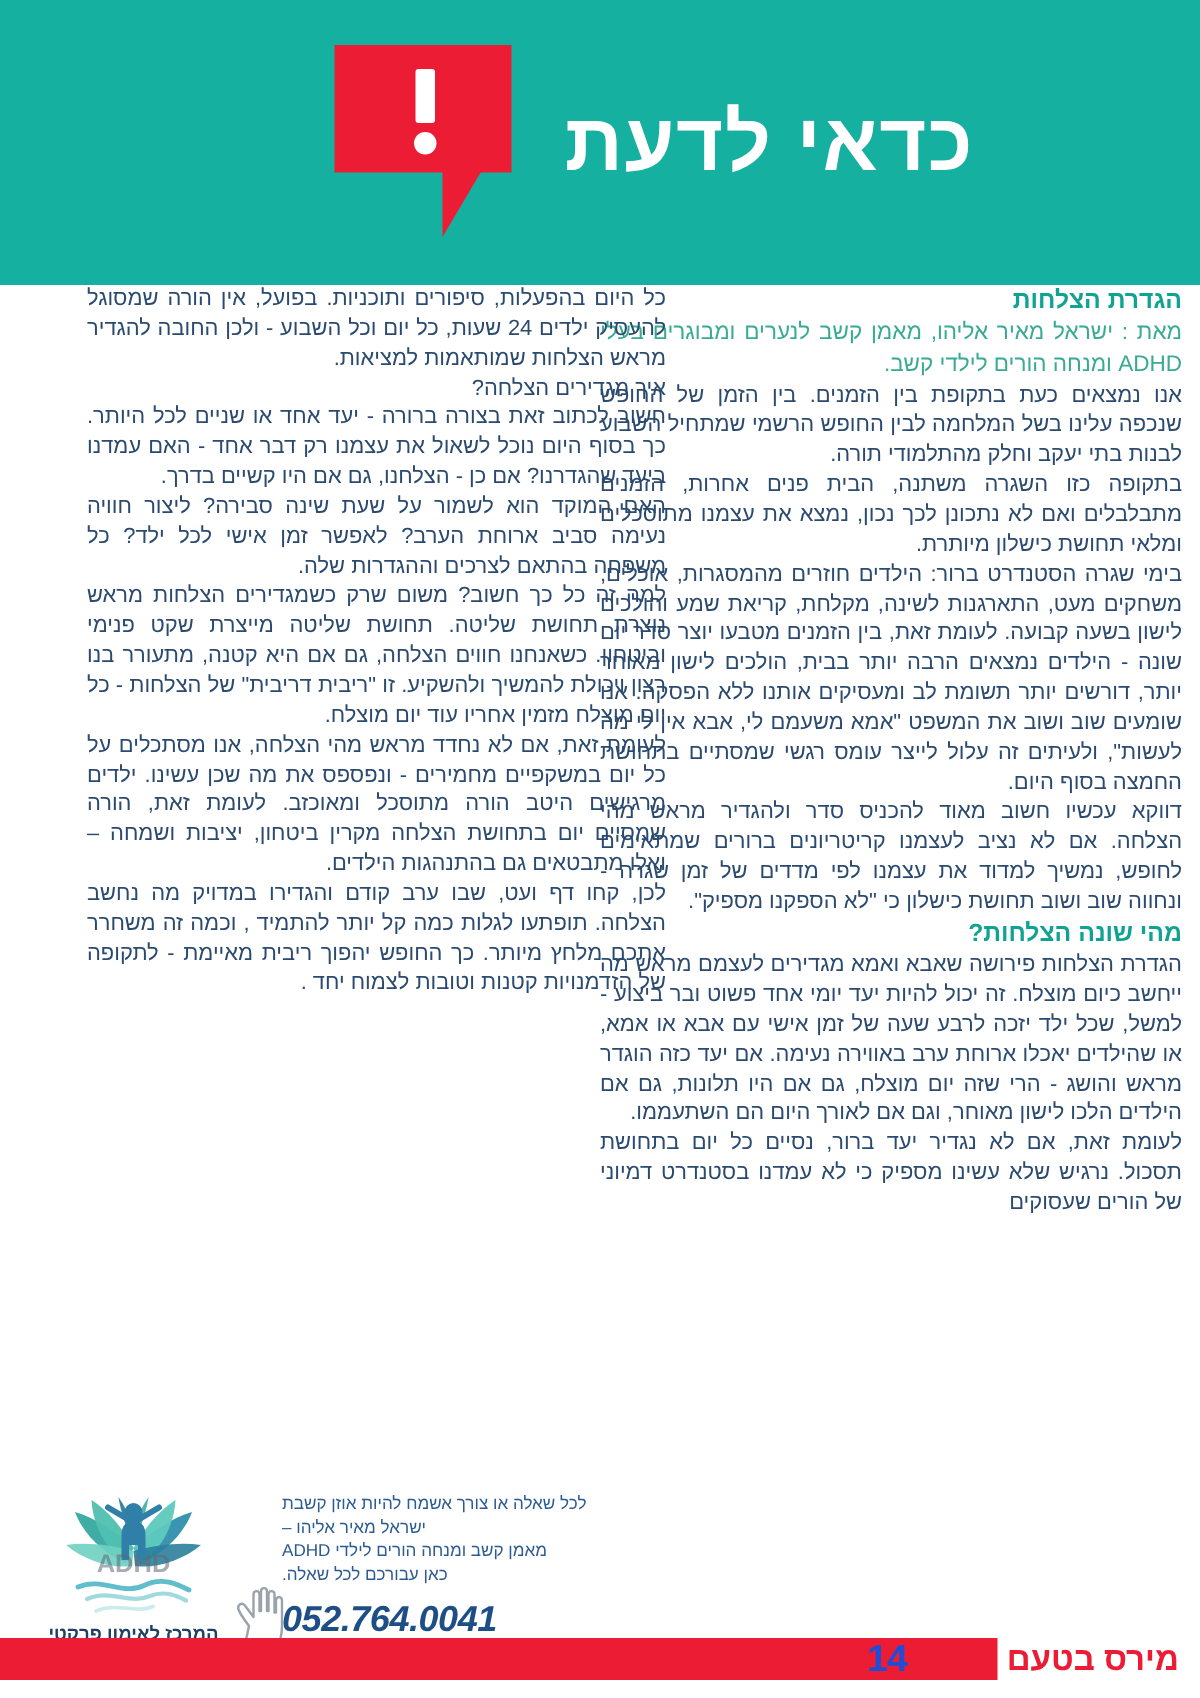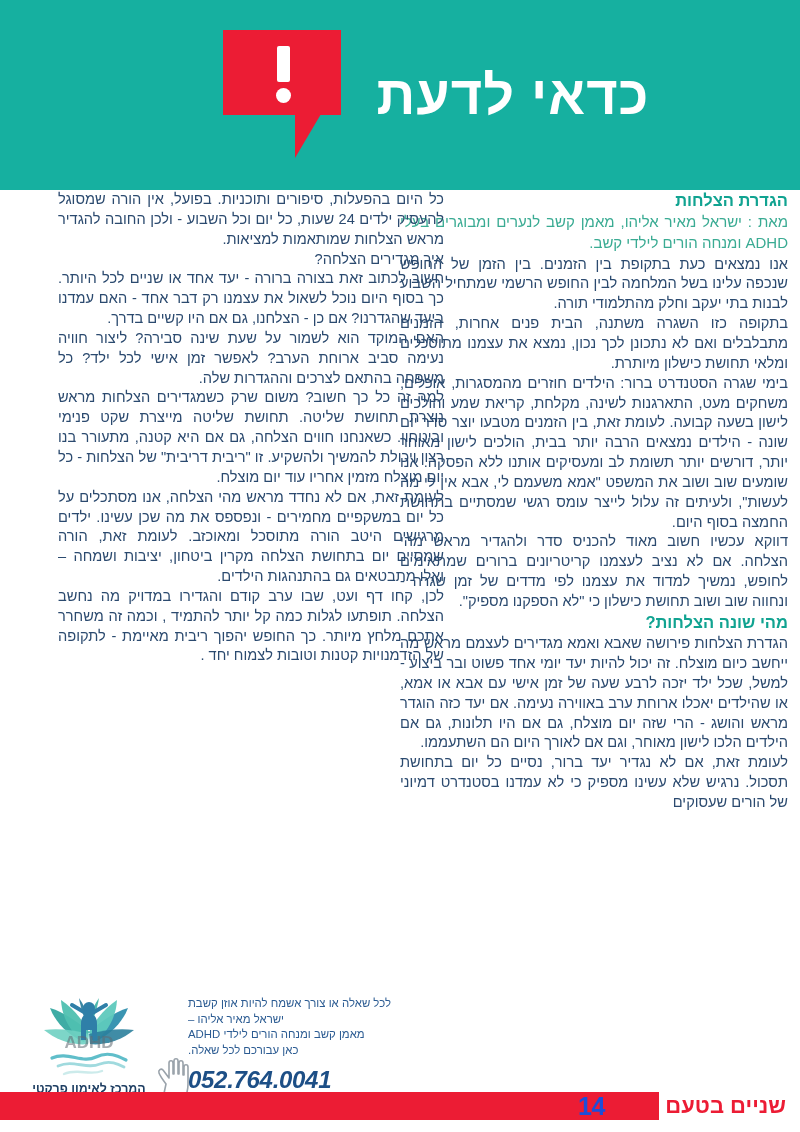--- a/index.html
+++ b/index.html
@@ -231,14 +231,14 @@
     <div class="logo-name">המרכז לאימון פרקטי</div>
     <div class="logo-sub">ישראל מאיר אליהו</div>
   </div>
 
 </div>
 
 <div class="footer">
   <div class="footer-bar"></div>
   <div class="footer-page">14</div>
   <div class="footer-brand-tail"></div>
-  <div class="footer-brand">שניים בטעם</div>
+  <div class="footer-brand">מירס בטעם</div>
 </div>
 
 </body></html>

